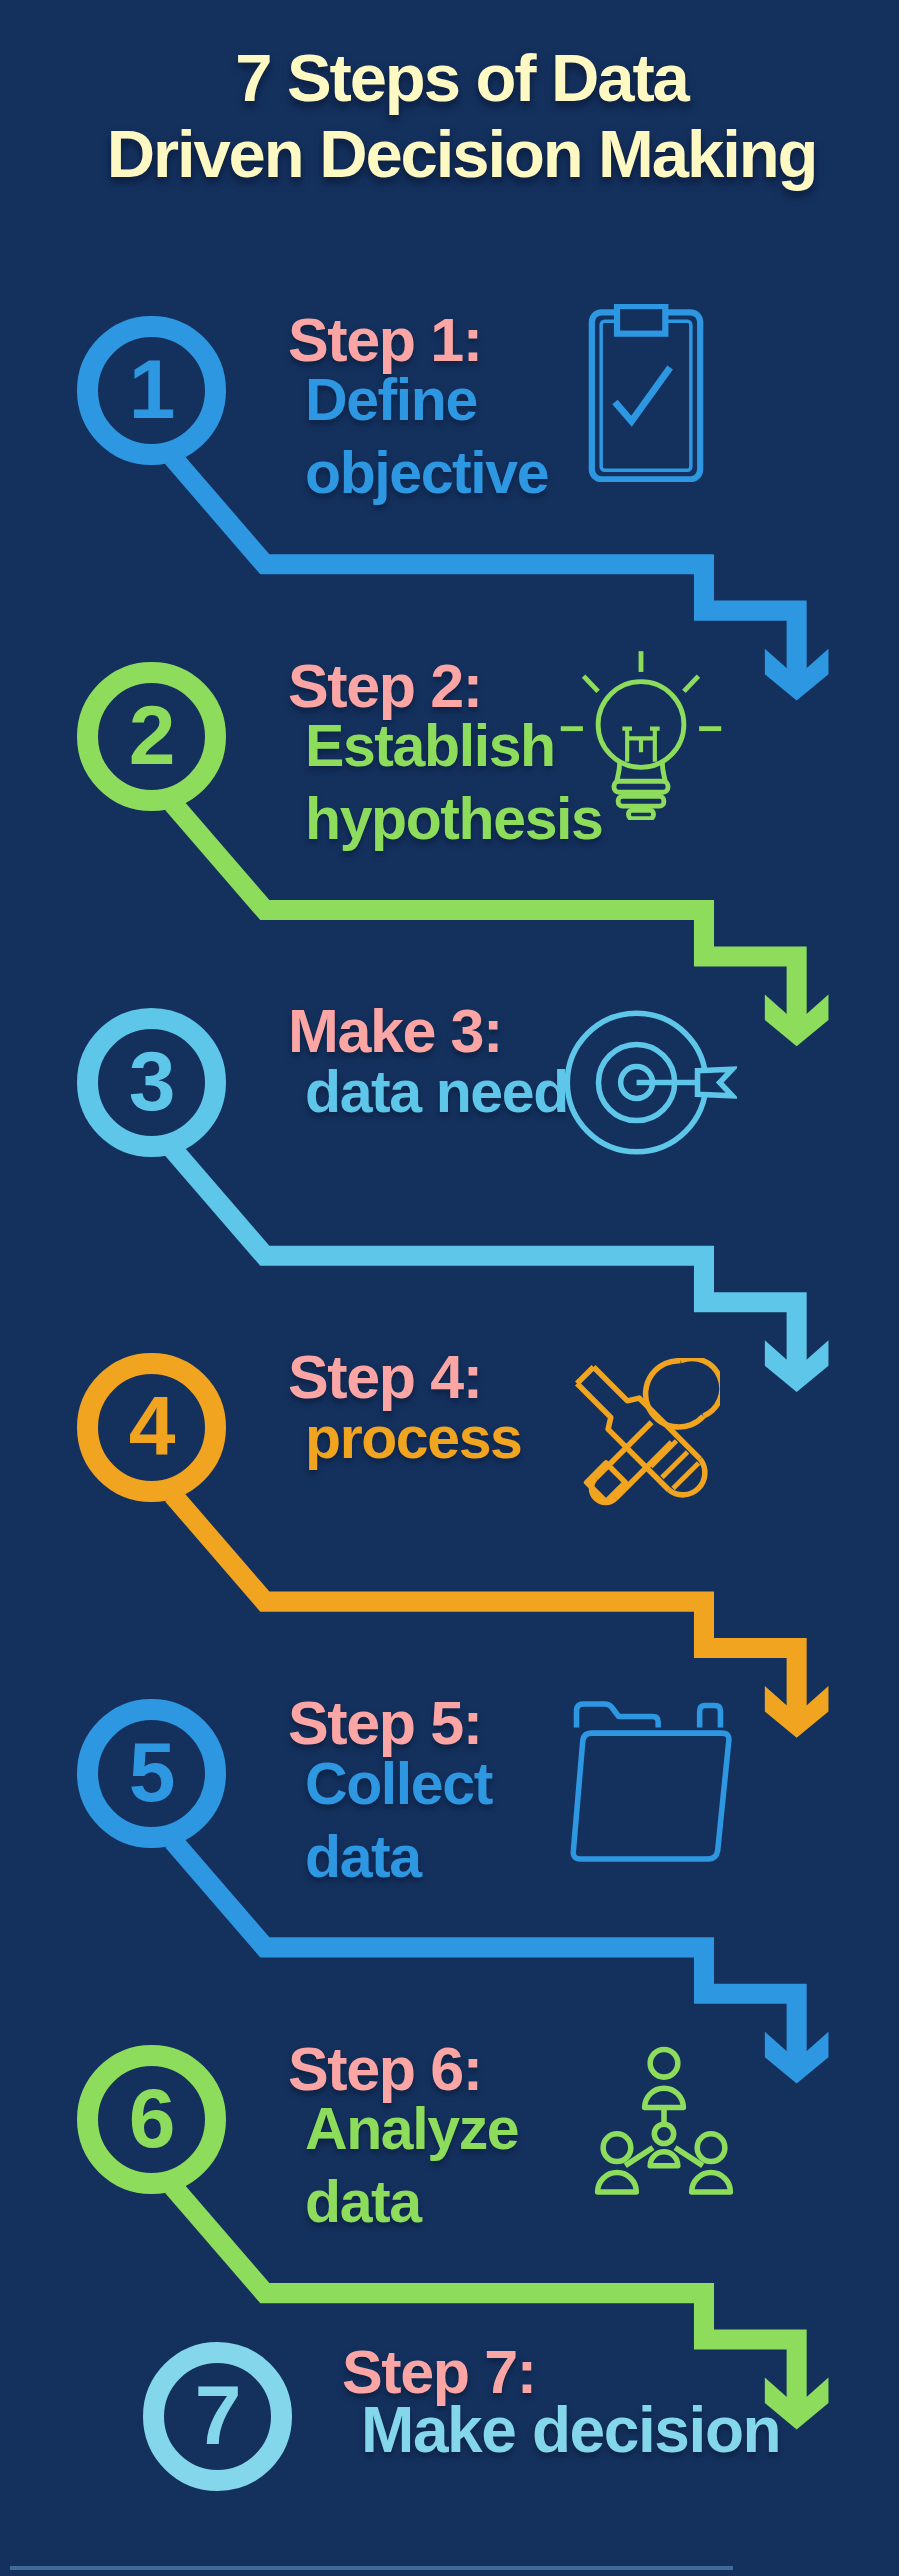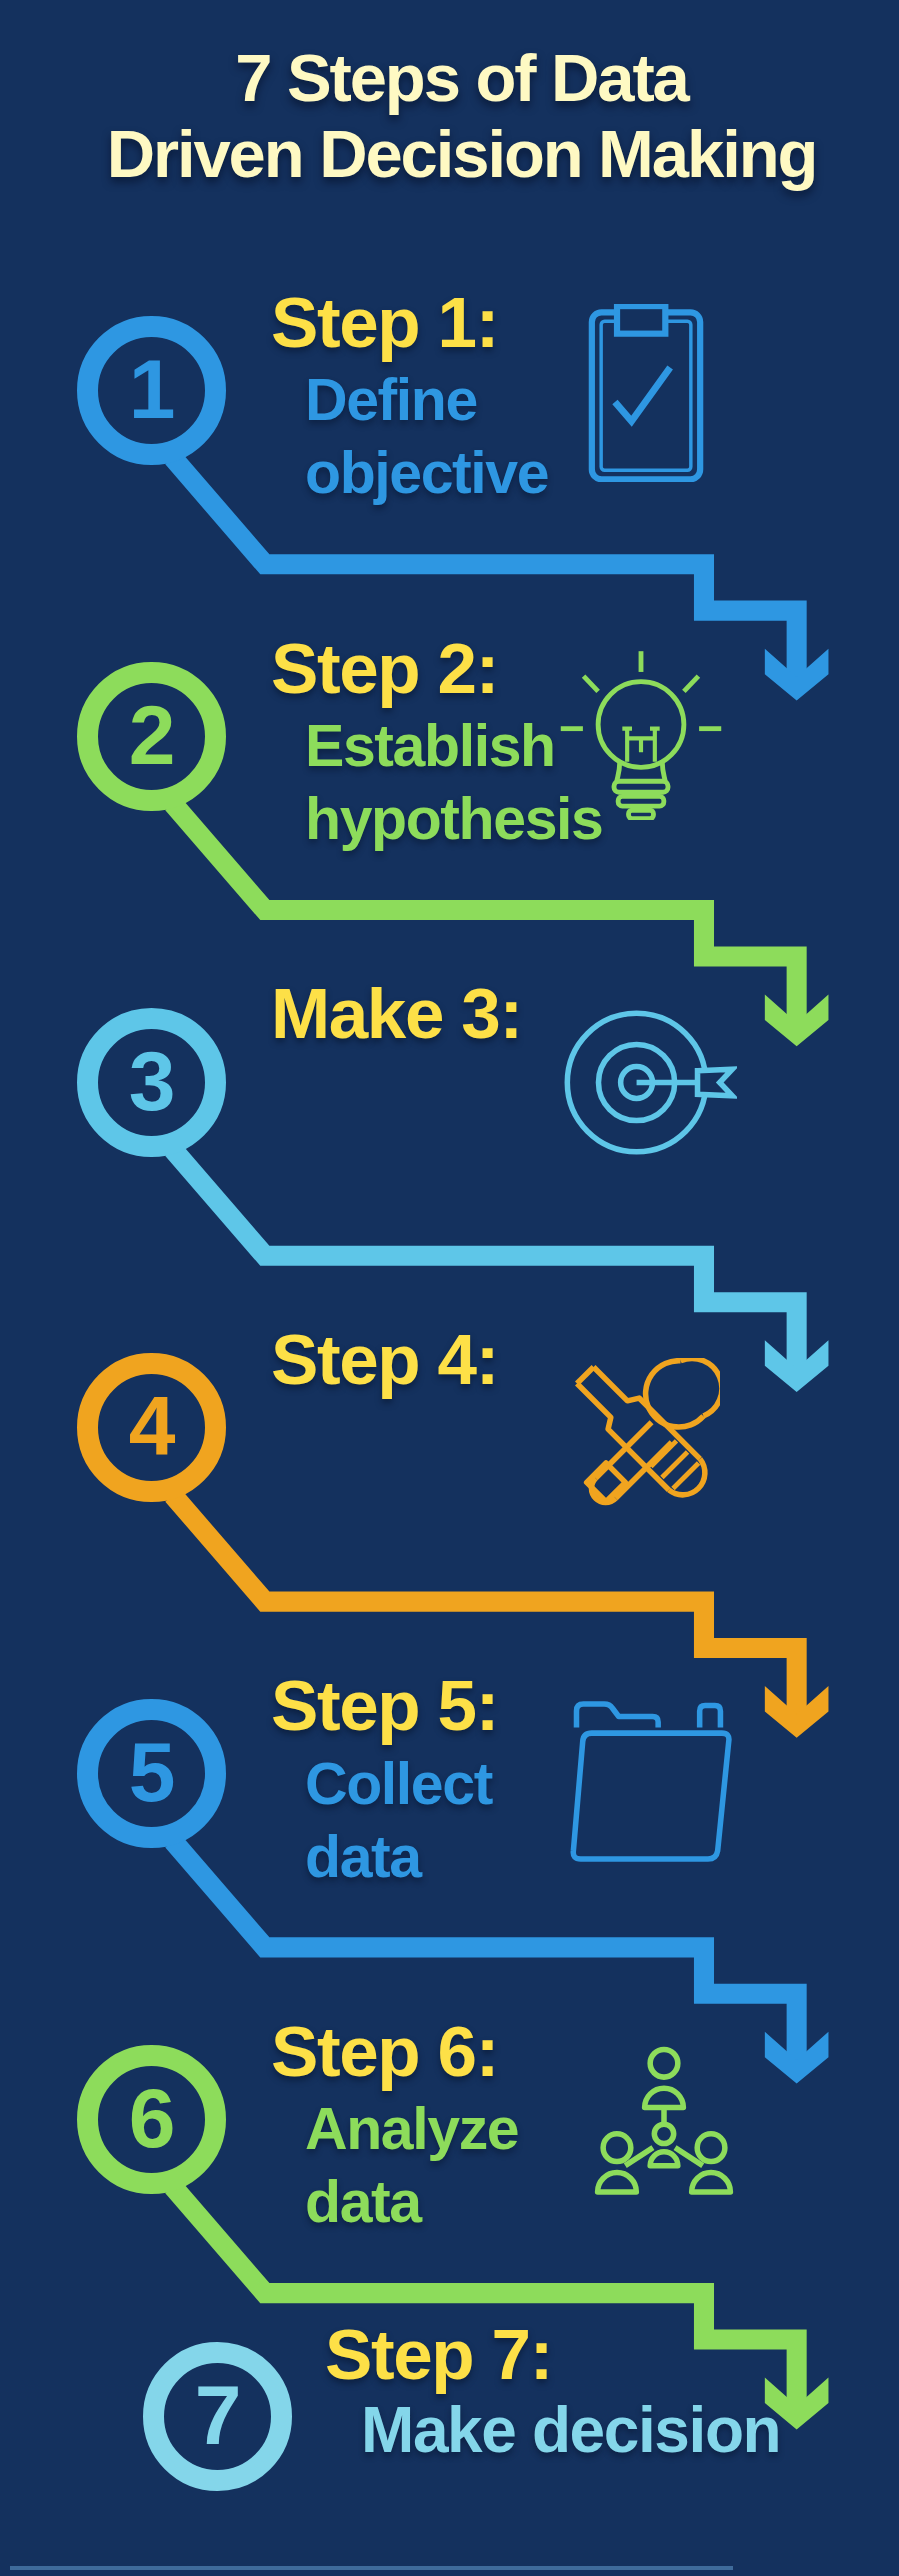--- a/index.html
+++ b/index.html
@@ -27,22 +27,22 @@
   .badge{
     position:absolute;width:149px;height:149px;box-sizing:border-box;
     border:21px solid var(--accent);border-radius:50%;
     display:flex;align-items:center;justify-content:center;
   }
   .badge-num{
     font-size:84px;font-weight:bold;color:var(--accent);
     letter-spacing:-1.4px;transform:translateY(-1.4px);
   }
   .step-label{
-    position:absolute;margin:0;color:#fde047;font-weight:bold;
-    font-size:71px;line-height:66px;letter-spacing:-1.4px;
+    position:absolute;margin:17px;color:#fca5a5;font-weight:bold;
+    font-size:61px;line-height:66px;letter-spacing:-1.4px;
     text-shadow:0 4.1px 6.2px rgba(4,16,38,.5);
   }
   .step-sub{
     position:absolute;font-weight:bold;color:var(--accent);
     font-size:59px;line-height:73px;letter-spacing:-1.4px;
     text-shadow:0 4.1px 6.2px rgba(4,16,38,.45);
     margin-left:34px;
   }
   .step-sub-7{font-size:64px;}
   .icon{position:absolute;}
@@ -135,38 +135,40 @@
       </g>
     </svg>
   </section>
 
   <section class="step" style="--accent: #5EC6E8;">
     <div class="badge" style="left:77px;top:1008px;">
       <span class="badge-num">3</span>
     </div>
     <h2 class="step-label" style="left:271px;top:981px;">Make 3:</h2>
     <div class="step-sub" style="left:271px;top:1056px;">
+      <div>data need</div>
     </div>
     <svg class="icon" style="left:550px;top:1009px;" width="187" height="147" viewBox="0 0 270 212">
       <g class="ic-stroke" stroke-width="8">
         <circle cx="125" cy="106" r="100"></circle>
         <circle cx="125" cy="106" r="55"></circle>
         <circle cx="125" cy="106" r="23"></circle>
         <path d="M125 106 H244"></path>
       </g>
       <path class="ic-bgfill" d="M213 89 L263 87 L245 106 L263 125 L213 123 Z" stroke-width="8"></path>
     </svg>
   </section>
 
   <section class="step" style="--accent: #F0A41F;">
     <div class="badge" style="left:77px;top:1353px;">
       <span class="badge-num">4</span>
     </div>
     <h2 class="step-label" style="left:271px;top:1327px;">Step 4:</h2>
     <div class="step-sub" style="left:271px;top:1402px;">
+      <div>process</div>
     </div>
     <svg class="icon" style="left:568px;top:1358px;" width="152" height="152" viewBox="0 0 220 220">
       <g class="ic-stroke" stroke-width="8" stroke-linejoin="round">
 
         <path d="M13 37 L37 13"></path>
         <path d="M13 37 L62 86 L58 103 L146 191"></path>
         <path d="M37 13 L86 62 L103 58 L191 146"></path>
         <path d="M146 191 A32 32 0 0 0 191 146"></path>
         <path d="M120 157 L157 120 M136 173 L173 136 M152 189 L189 152" stroke-width="7"></path>
 

